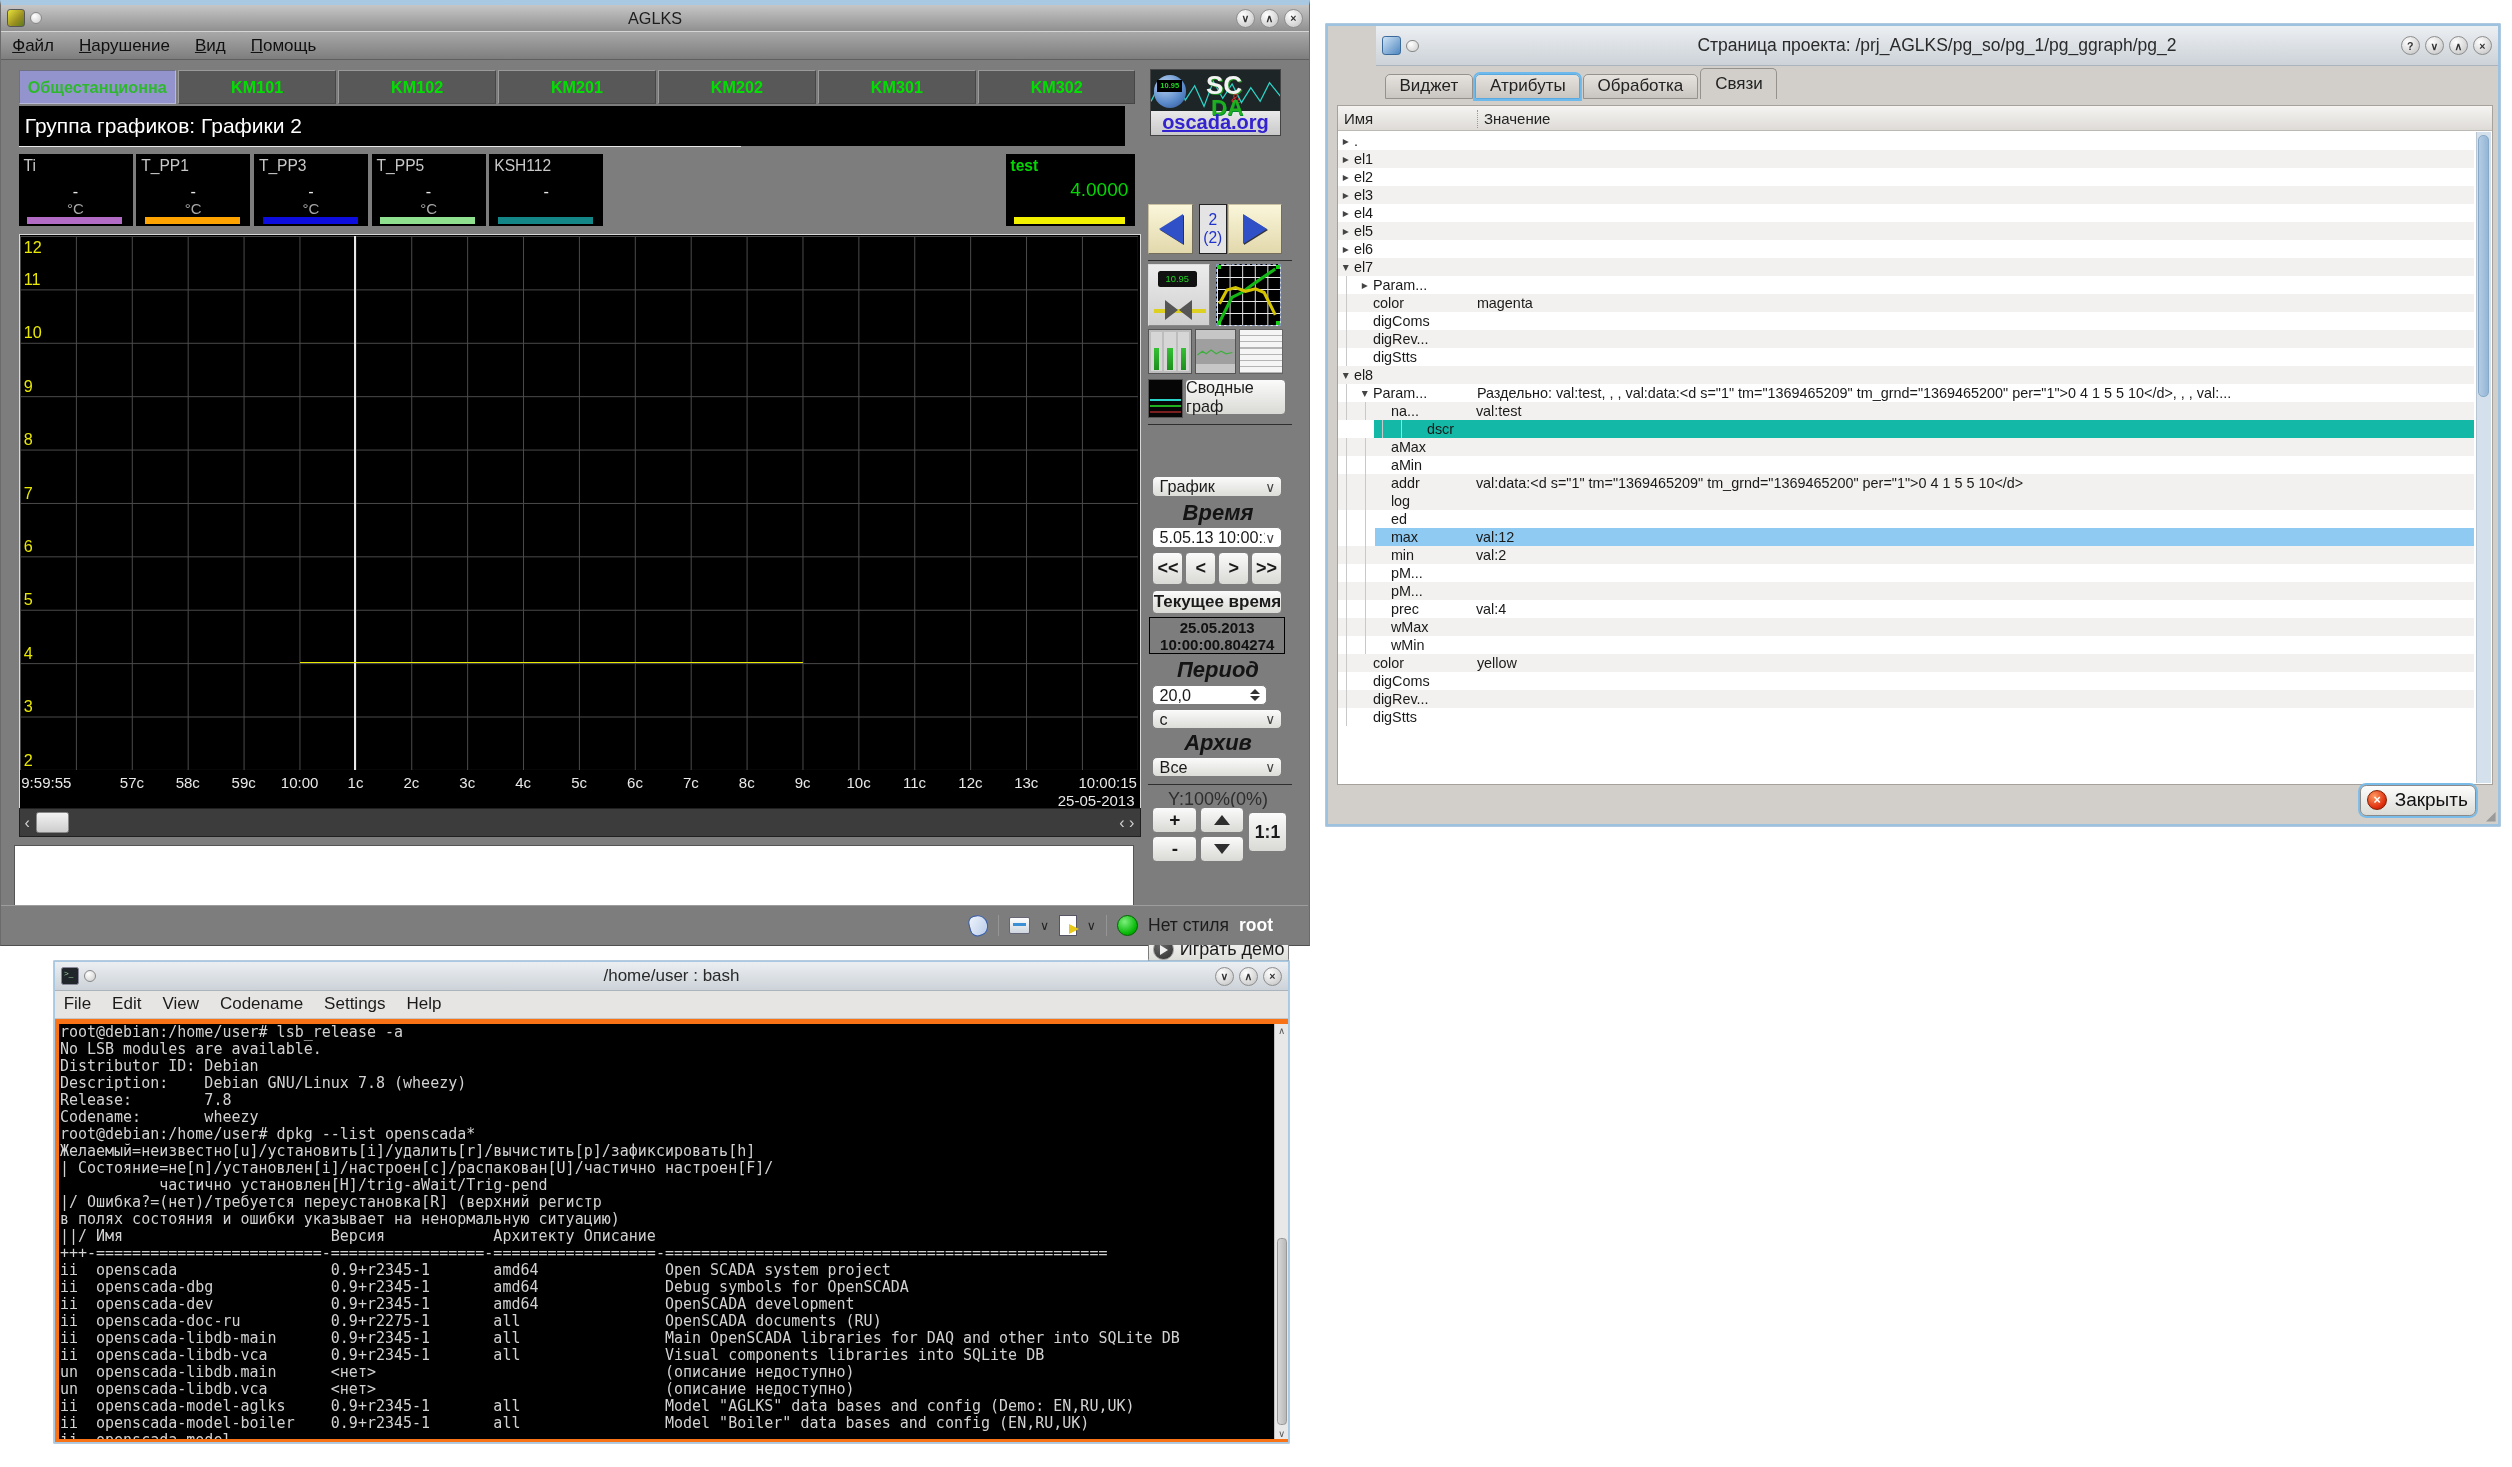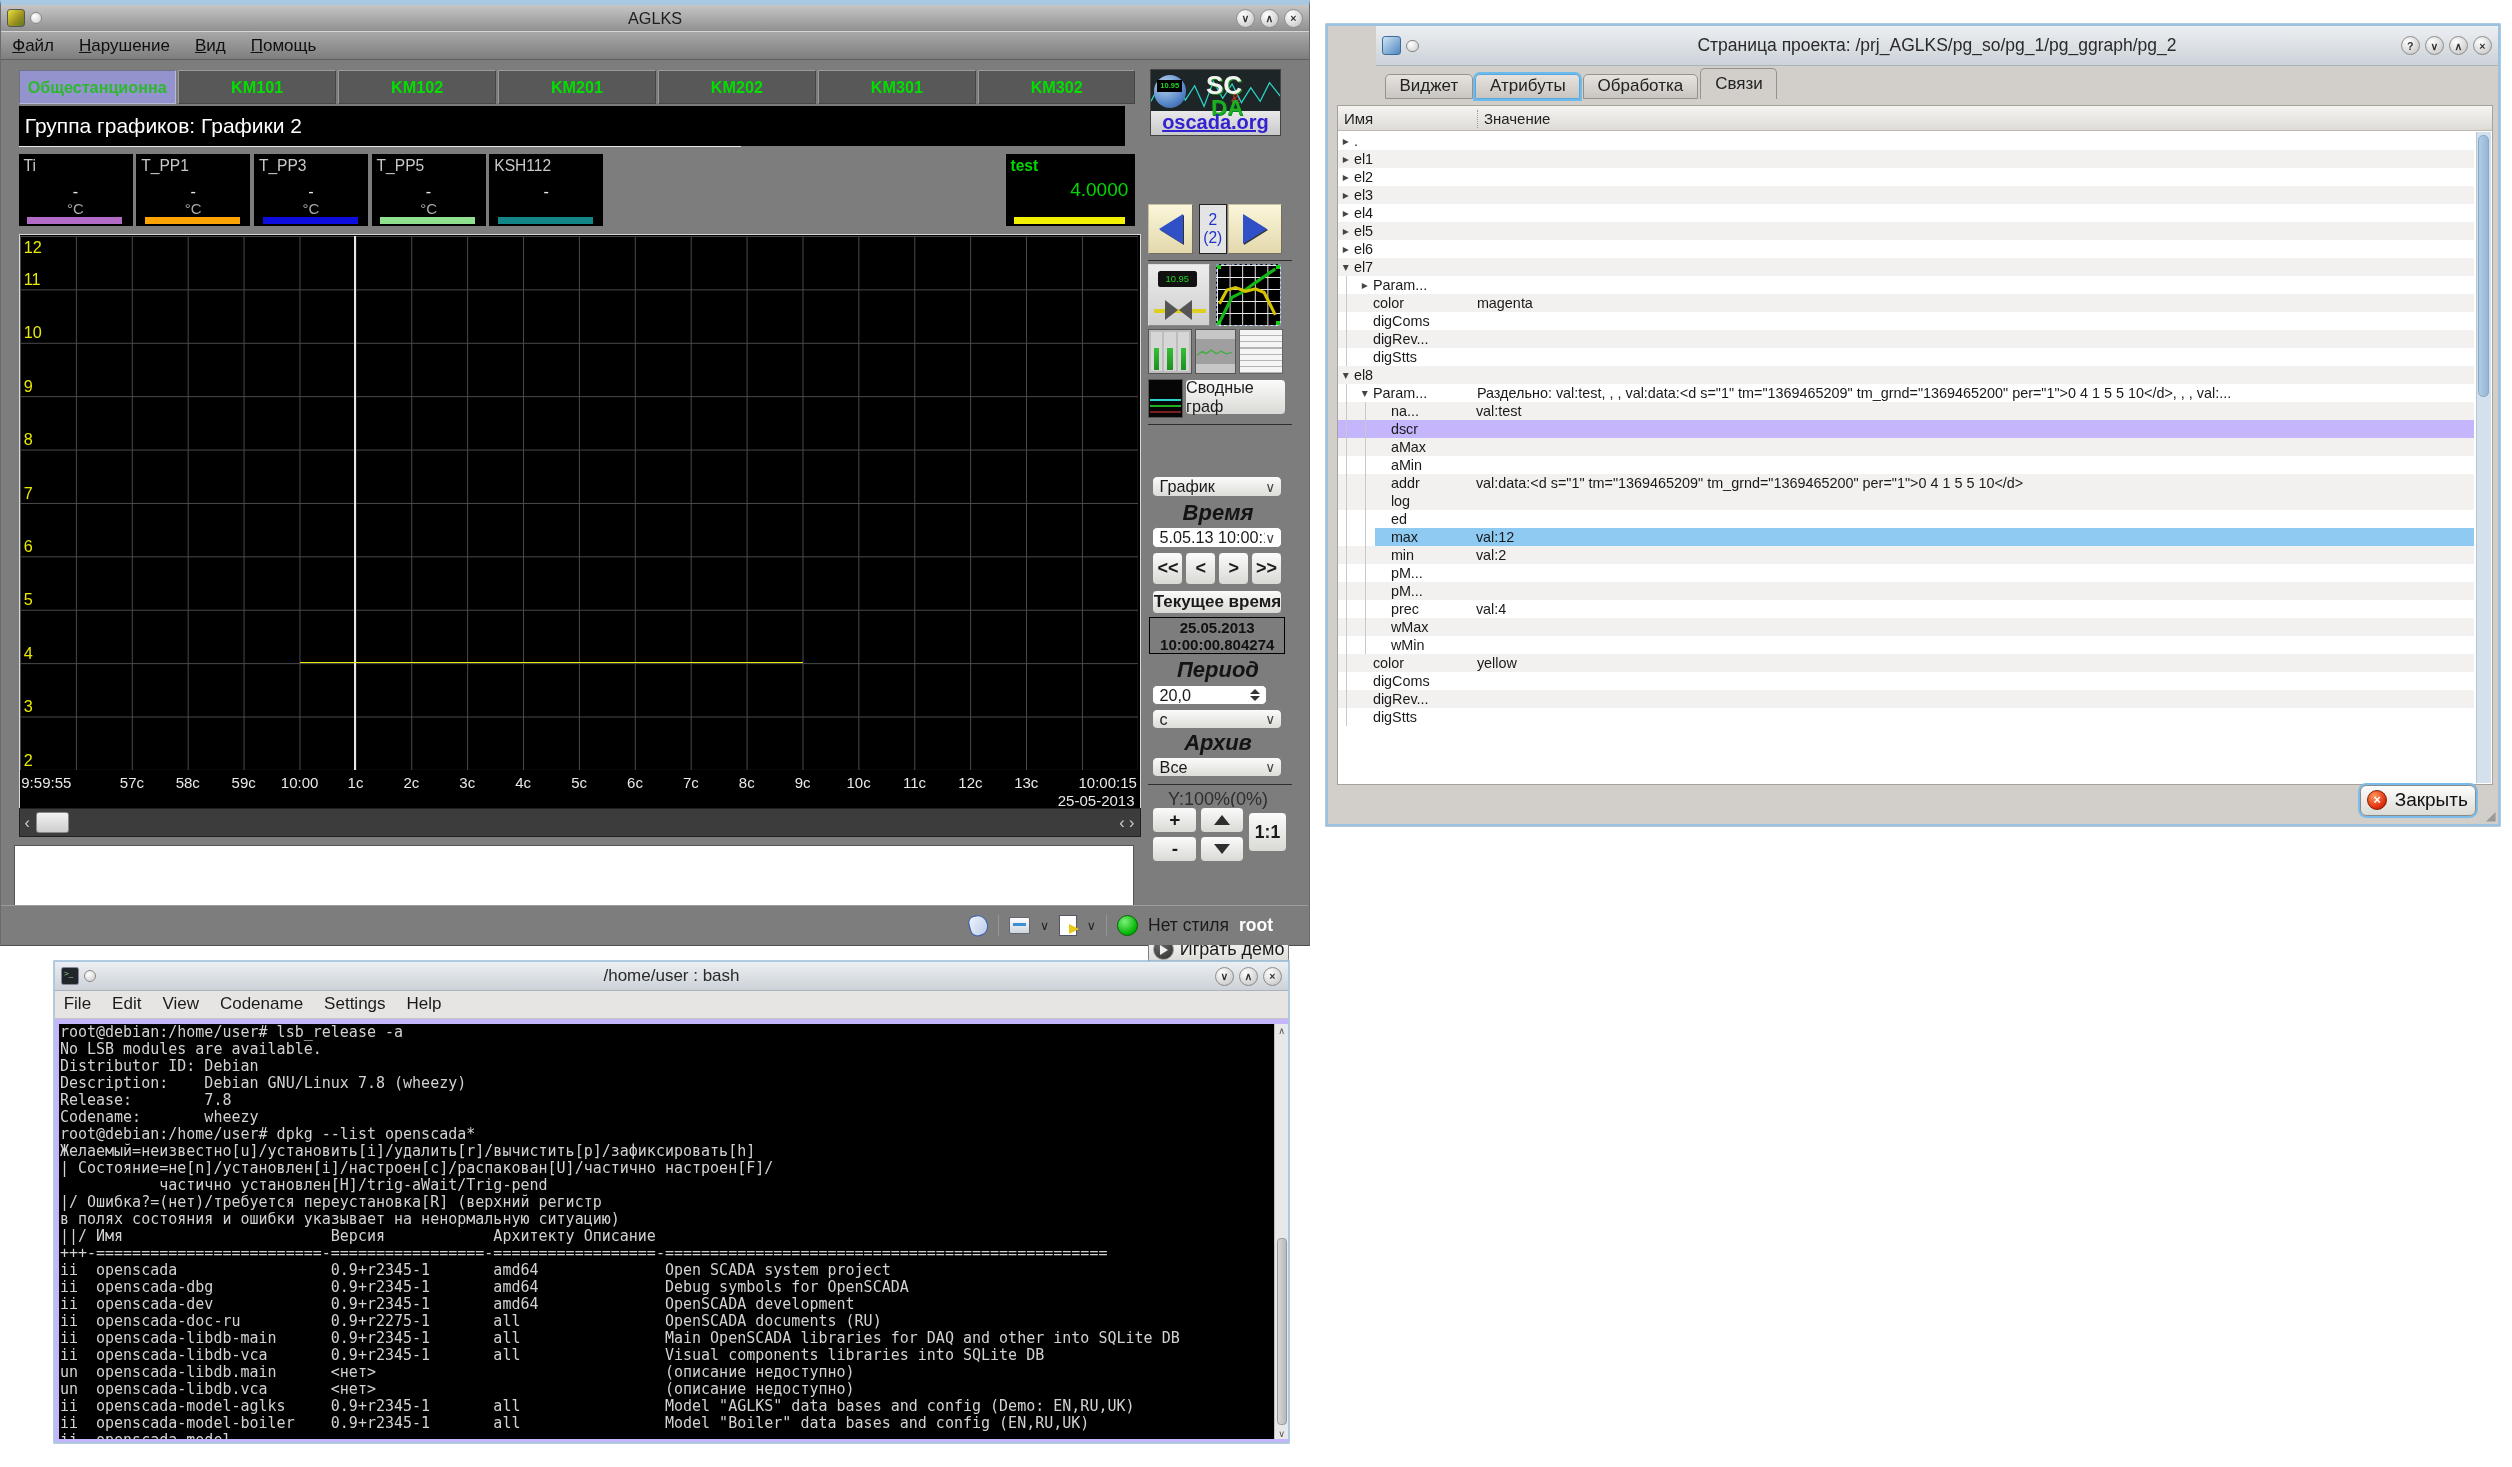--- a/index.html
+++ b/index.html
@@ -230,21 +230,21 @@
     border-radius:6.2px; background:linear-gradient(#fdfdfd,#dadad6); border:0.6px solid #8a8a8a;
     box-shadow:0 0 0 1.9px #79bcea; display:flex; align-items:center; justify-content:center; gap:7.5px;
     font-size:19px; color:#111; }
   #close-btn .xicon { width:20px; height:20px; border-radius:50%;
     background:radial-gradient(circle at 35% 30%,#ff9a60,#e03010 65%,#a81000); border:0.6px solid #802000;
     color:#fff; font-size:12.5px; font-weight:bold; display:flex; align-items:center; justify-content:center; }
   #proj-grip { position:absolute; right:2.5px; bottom:1.2px; font-size:12.5px; color:#9a9a9a; }
 
   
   #terminal { position:absolute; left:54px; top:961px; width:1235px; height:482px;
-    border:1.9px solid #a9c8e2; background:#c4b5fd; box-shadow:0 0 0 0.6px #88aac8; }
+    border:1.9px solid #a9c8e2; background:#f97316; box-shadow:0 0 0 0.6px #88aac8; }
   #term-titlebar { height:29px; background:linear-gradient(#eceff2,#ccd2d8);
     display:flex; align-items:center; padding:0 6.2px; position:relative; border-bottom:0.6px solid #aab4bc; }
   #term-title { position:absolute; left:0; right:0; text-align:center; font-size:17px; color:#2a2a2a; }
   .app-icon-term { width:17.5px; height:17.5px; border-radius:2.5px; background:#20262a; border:1.2px solid #889;
     position:relative; }
   .app-icon-term::after { content:">_"; position:absolute; left:1.9px; top:0.6px; color:#9fd49f; font-size:8.1px; }
   #term-menubar { height:27.5px; background:#e6e5e3; display:flex; align-items:center; gap:21px;
     padding-left:8.7px; border-bottom:0.6px solid #c6c5c3; }
   #term-menubar .mi { font-size:17px; color:#1a1a1a; }
   #term-console { position:absolute; left:3.7px; top:62px; width:1215px; height:415px;
@@ -675,21 +675,21 @@
             </div>
           </div>
           <div class="trow" style="background: rgb(242, 241, 239);">
             <div class="tspacer" style="width: 37px;"></div>
             <div class="tcontent">
               <div class="texp"></div>
               <div class="tname" style="width: 85px;">na...</div>
               <div class="tvalue">val:test</div>
             </div>
           </div>
-          <div class="trow" style="background: #c4b5fd;">
+          <div class="trow" style="background: #14b8a6; margin-left: 36px;">
             <div class="tspacer" style="width: 37px;"></div>
             <div class="tcontent">
               <div class="texp"></div>
               <div class="tname" style="width: 85px;">dscr</div>
               <div class="tvalue"></div>
             </div>
           </div>
           <div class="trow" style="background: rgb(242, 241, 239);">
             <div class="tspacer" style="width: 37px;"></div>
             <div class="tcontent">

